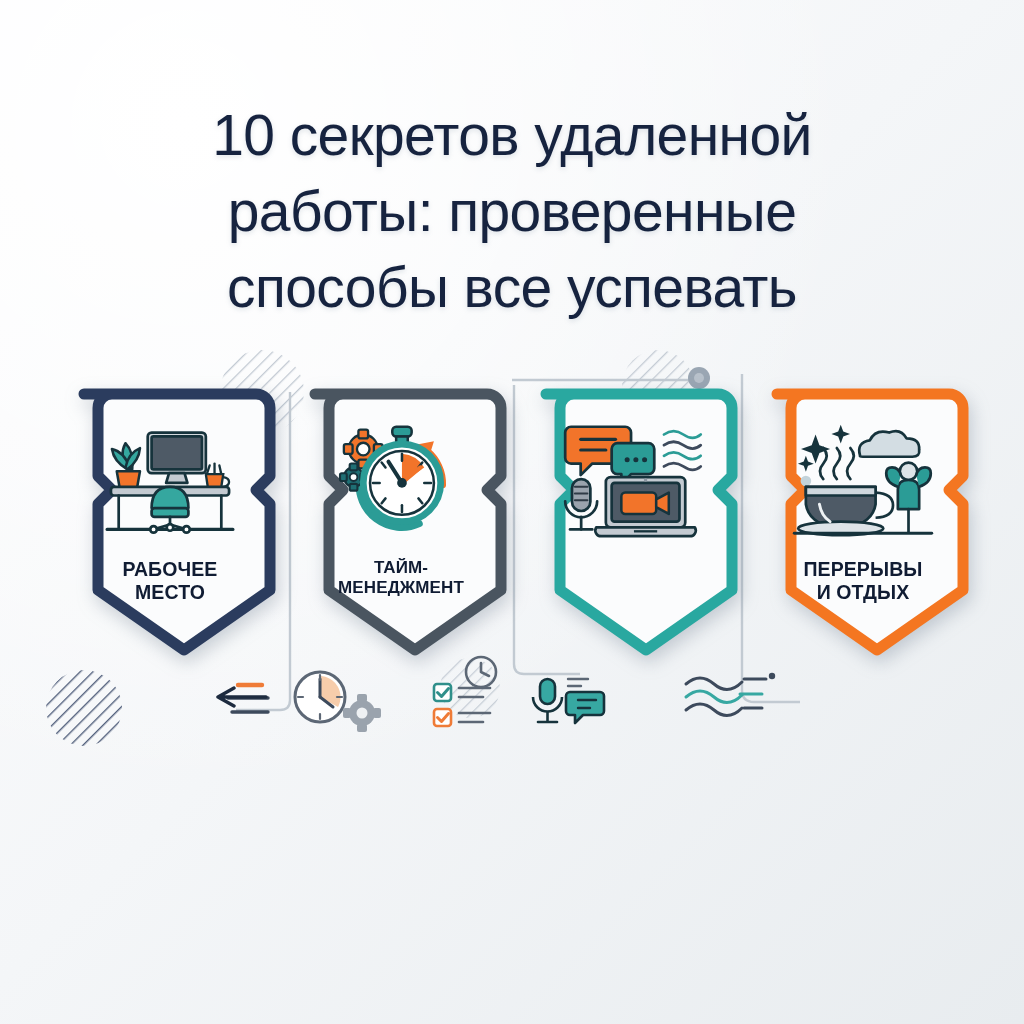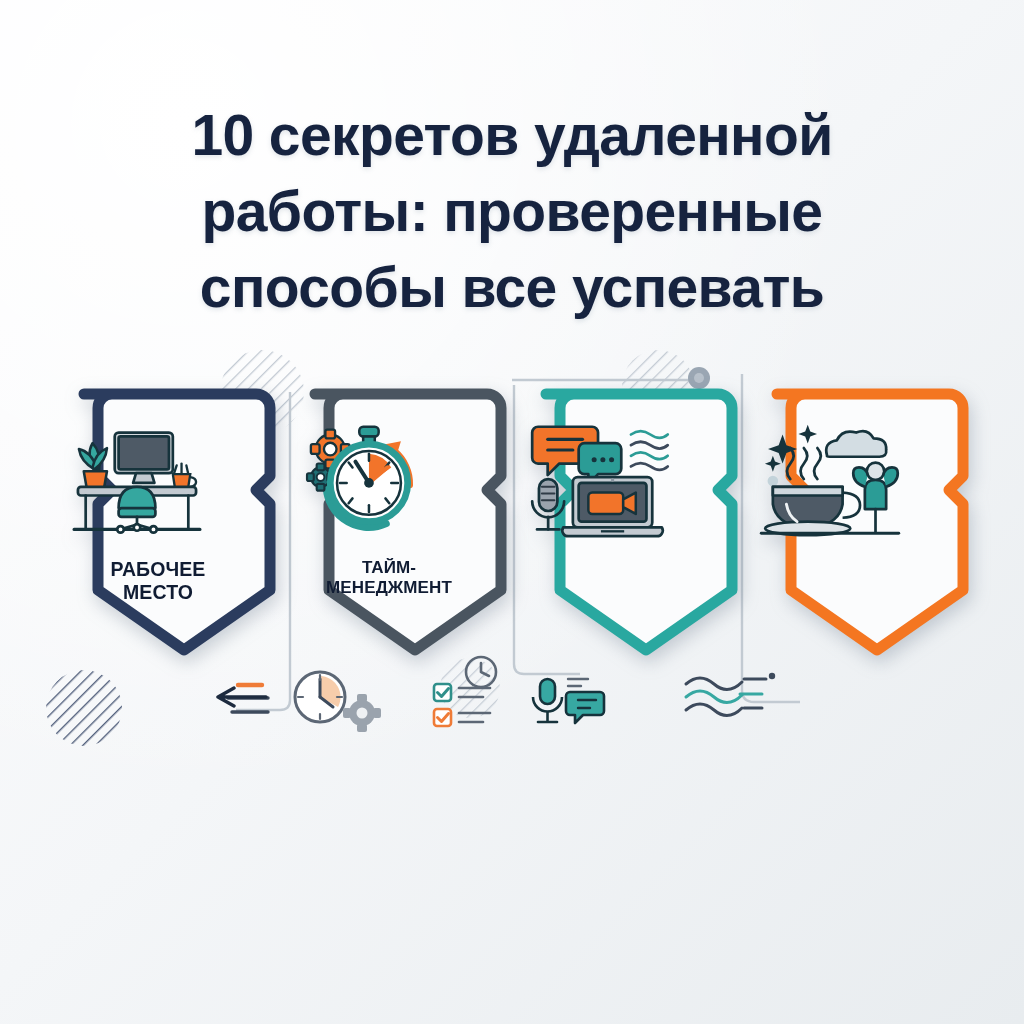--- a/index.html
+++ b/index.html
@@ -20,40 +20,40 @@
   .title-wrap{
     position:absolute;left:0;top:98px;width:1024px;
     text-align:center;
   }
   .title{
     display:inline-block;
     width:760px;
     color:#16233f;
     font-size:57px;
     line-height:1.33;
-    font-weight:700;
+    font-weight:400;
     letter-spacing:-0.6px;
     text-align:center;
     text-shadow:0 2px 5px rgba(120,135,155,.22);
     white-space:pre-line;
   }
   .deco{position:absolute;pointer-events:none;}
 
   
   #cards{
     position:absolute;left:0;top:386px;width:1024px;height:290px;
   }
   .card{
     position:absolute;top:0;width:216px;height:272px;
     filter:drop-shadow(3px 7px 9px rgba(90,105,125,.30));
   }
   .card .svgwrap{position:absolute;inset:0;}
   .card .inner{
     position:absolute;left:0;top:0;width:216px;height:272px;
-    display:flex;flex-direction:column;align-items:flex-start;
+    display:flex;flex-direction:column;align-items:center;
     box-sizing:border-box;
     padding-top:28px;
   }
   .icon-box{
     width:150px;height:132px;
     display:flex;align-items:center;justify-content:center;
   }
   .card-label{
     margin-top:12px;
     width:192px;
@@ -402,17 +402,19 @@
             <g stroke="#16333c" stroke-width="2.8" stroke-linejoin="round" stroke-linecap="round">
               <circle cx="122" cy="54" r="9" fill="#dde4e8"></circle>
               <path d="M122 63 q-11 0 -11 10 v20 h22 v-20 q0 -10 -11 -10 z" fill="#2b9c96"></path>
               <path d="M111 70 q-12 -4 -12 -14 q0 -6 6 -6 q7 0 9 8" fill="#2b9c96"></path>
               <path d="M133 70 q12 -4 12 -14 q0 -6 -6 -6 q-7 0 -9 8" fill="#2b9c96"></path>
               <line x1="122" y1="93" x2="122" y2="116"></line>
             </g>
             <line x1="4" y1="118" x2="146" y2="118" stroke="#16333c" stroke-width="3" stroke-linecap="round"></line>
           </svg>
         </div>
+        <div class="card-label">ПЕРЕРЫВЫ
+И ОТДЫХ</div>
       </div>
     </div>
 
   </div>
 </div>
 
 </body></html>

